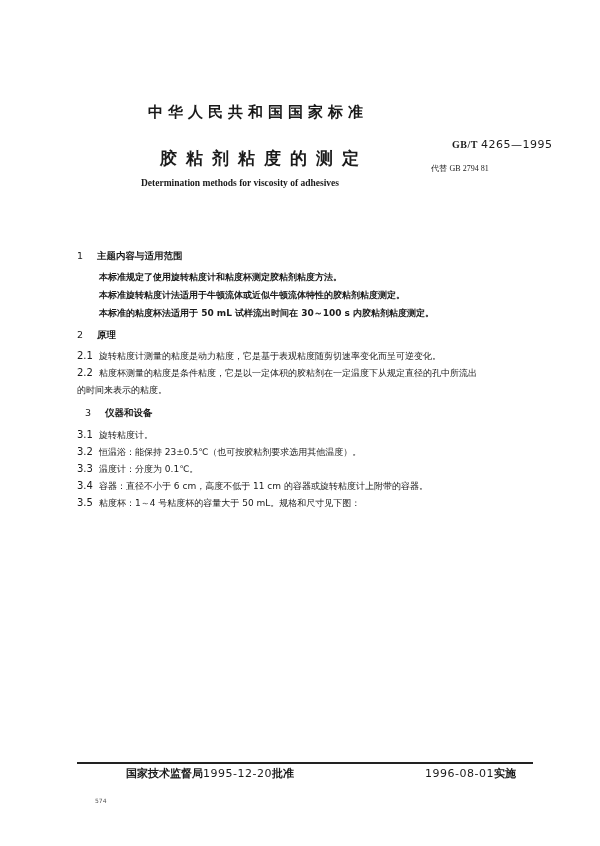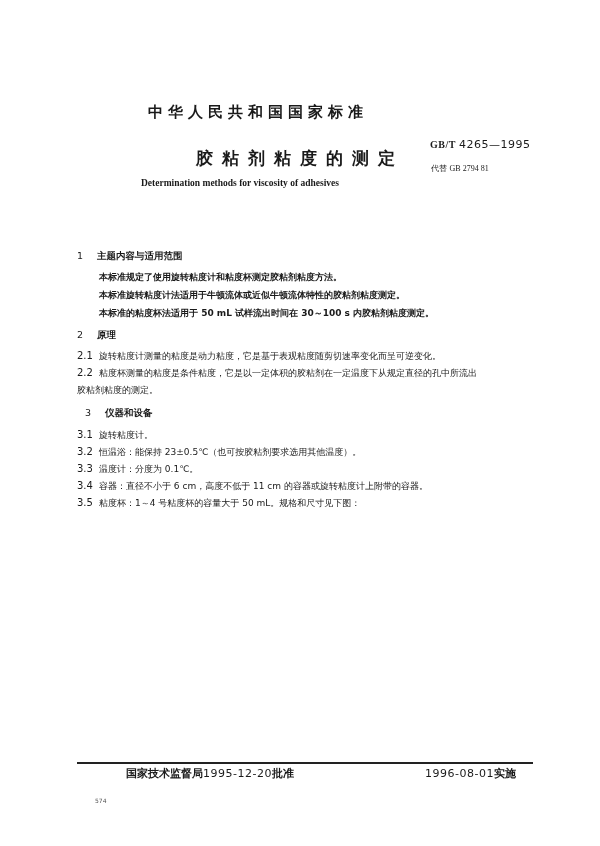--- a/index.html
+++ b/index.html
@@ -20,37 +20,37 @@
     .national-title {
       left: 148px; top: 103px;
       font-size: 15px; font-weight: bold;
       letter-spacing: 5px;
       text-align: center;
     }
     .doc-title {
       left: 160px; top: 147px;
       font-size: 17px; font-weight: bold;
       letter-spacing: 9px;
-      margin-left: 36px;
     }
     .doc-subtitle {
       left: 141px; top: 178px;
       font-family: "Liberation Serif", serif;
       font-size: 9.5px; font-weight: bold;
     }
     .std-number {
       left: 430px; top: 138px;
       font-size: 11px;
       letter-spacing: 0.5px;
     }
     .std-number .gbt {
       font-family: "Liberation Serif", serif;
       font-weight: bold;
       font-size: 10px;
       margin-right: 3px;
+      margin-left: 22px;
     }
     .std-replaces {
       left: 431px; top: 163px;
       font-size: 8px;
     }
     .std-replaces .gbnum { font-family: "Liberation Serif", serif; }
 
     .section-heading {
       font-size: 9.5px; font-weight: bold;
       left: 77px;
@@ -121,21 +121,21 @@
 
 <div class="abs section-heading" style="top:329px;">
   <span class="num">2</span><span>原理</span>
 </div>
 <div class="abs clause" style="top:350px;">
   <span class="num">2.1</span><span>旋转粘度计测量的粘度是动力粘度，它是基于表观粘度随剪切速率变化而呈可逆变化。</span>
 </div>
 <div class="abs clause" style="top:367px;">
   <span class="num">2.2</span><span>粘度杯测量的粘度是条件粘度，它是以一定体积的胶粘剂在一定温度下从规定直径的孔中所流出</span>
 </div>
-<div class="abs wrap-line" style="top:384px;">胶粘剂粘度的测定。</div>
+<div class="abs wrap-line" style="top:384px;">的时间来表示的粘度。</div>
 
 <div class="abs section-heading" style="top:407px;margin-left:8px;">
   <span class="num">3</span><span>仪器和设备</span>
 </div>
 <div class="abs clause" style="top:429px;">
   <span class="num">3.1</span><span>旋转粘度计。</span>
 </div>
 <div class="abs clause" style="top:446px;">
   <span class="num">3.2</span><span>恒温浴：能保持 23±0.5℃（也可按胶粘剂要求选用其他温度）。</span>
 </div>

